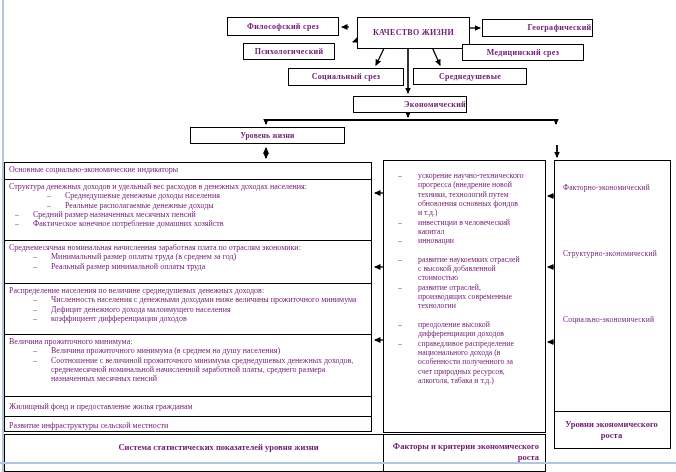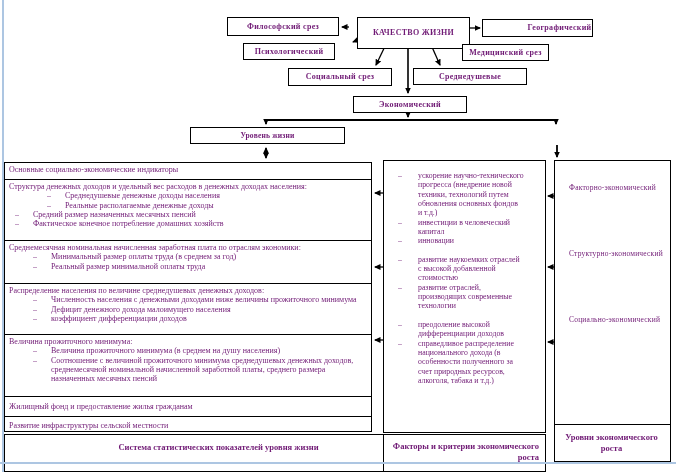--- a/index.html
+++ b/index.html
@@ -15,21 +15,21 @@
   .sect{box-sizing:border-box;padding:2px 4px 0 4px;overflow:hidden;font-size:8px;line-height:1.16;}
   .sect + .sect{border-top:1px solid #000;}
   ul.plist{margin:0;padding:0;list-style:none;}
   ul.plist li{position:relative;padding-left:18px;}
   ul.plist li::before{content:"–";position:absolute;left:0;top:0;}
   li.ind-deep{margin-left:38px;}
   li.ind-out{margin-left:6px;}
   li.ind-mid{margin-left:24px;}
   .midlist li{margin-left:14px;padding-left:20px !important;width:106px;}
   .gap{height:9px;}
-  .rlabel{position:absolute;left:14px;font-size:7.5px;letter-spacing:.2px;}
+  .rlabel{position:absolute;left:8px;font-size:7.5px;letter-spacing:.2px;}
   .caption{border:1px solid #000;background:#fff;font-weight:bold;font-size:8.5px;line-height:1.25;
            box-sizing:border-box;}
   .cap-center{display:flex;align-items:flex-start;justify-content:center;text-align:center;padding-top:7px;}
   .cap-left{padding:6px 6px 0 8px;text-align:left;}
   svg{position:absolute;left:0;top:0;pointer-events:none;}
   .blue-v{position:absolute;left:2px;top:0;width:2px;height:472px;}
   .blue-h{position:absolute;left:0;top:462px;width:676px;height:2px;}
 </style>
 </head>
 <body>
@@ -78,30 +78,30 @@
     </div>
   <div class="abs node" style="left:349px;top:17px;width:113px;height:32px;margin-left:8px;">
       <span>КАЧЕСТВО ЖИЗНИ</span>
     </div>
   <div class="abs node" style="left:482px;top:19px;width:111px;height:18px;padding-left:44px;">
       <span>Географический</span>
     </div>
   <div class="abs node" style="left:243px;top:43px;width:92px;height:17px;">
       <span>Психологический</span>
     </div>
-  <div class="abs node" style="left:462px;top:44px;width:87px;height:17px;">
+  <div class="abs node" style="left:462px;top:44px;width:122px;height:17px;">
       <span>Медицинский срез</span>
     </div>
-  <div class="abs node" style="left:288px;top:68px;width:104px;height:18px;">
+  <div class="abs node" style="left:288px;top:68px;width:116px;height:18px;">
       <span>Социальный срез</span>
     </div>
   <div class="abs node" style="left:413px;top:68px;width:114px;height:17px;">
       <span>Среднедушевые</span>
     </div>
-  <div class="abs node" style="left:353px;top:96px;width:114px;height:17px;">
+  <div class="abs node" style="left:353px;top:96px;width:114px;height:17px;justify-content:flex-end;">
       <span>Экономический</span>
     </div>
 
   <div class="abs node reg" style="left:190px;top:127px;width:155px;height:17px;">
       <span>Уровень жизни</span>
     </div>
 
   <div class="abs panel" style="left:383px;top:160px;width:163px;height:273px;padding-top:10px;">
     <ul class="plist midlist" style="font-size:7.8px;line-height:1.2;">
       <li>ускорение научно-технического прогресса (внедрение новой техники, технологий путем обновления основных фондов и т.д.)</li>
@@ -168,20 +168,20 @@
     <div class="rlabel" style="top:88px;">Структурно-экономический</div>
     <div class="rlabel" style="top:154px;">Социально-экономический</div>
   </div>
 
   <div class="abs caption cap-center" style="left:4px;top:434px;width:429px;height:38px;">
     <span>Система статистических показателей уровня жизни</span>
   </div>
   <div class="abs caption cap-left" style="left:383px;top:434px;width:163px;height:38px;text-align:right;">
     <span>Факторы и критерии экономического роста</span>
   </div>
-  <div class="abs caption cap-center" style="left:554px;top:424px;width:117px;height:38px;padding-left:10px;padding-right:12px;">
+  <div class="abs caption cap-center" style="left:554px;top:411px;width:117px;height:38px;padding-left:10px;padding-right:12px;">
     <span>Уровни экономического роста</span>
   </div>
 
   <div class="blue-v" style="background: rgb(173, 198, 226);"></div>
   <div class="blue-h" style="background: rgb(173, 198, 226);"></div>
 
 </div>
 
 </body></html>

